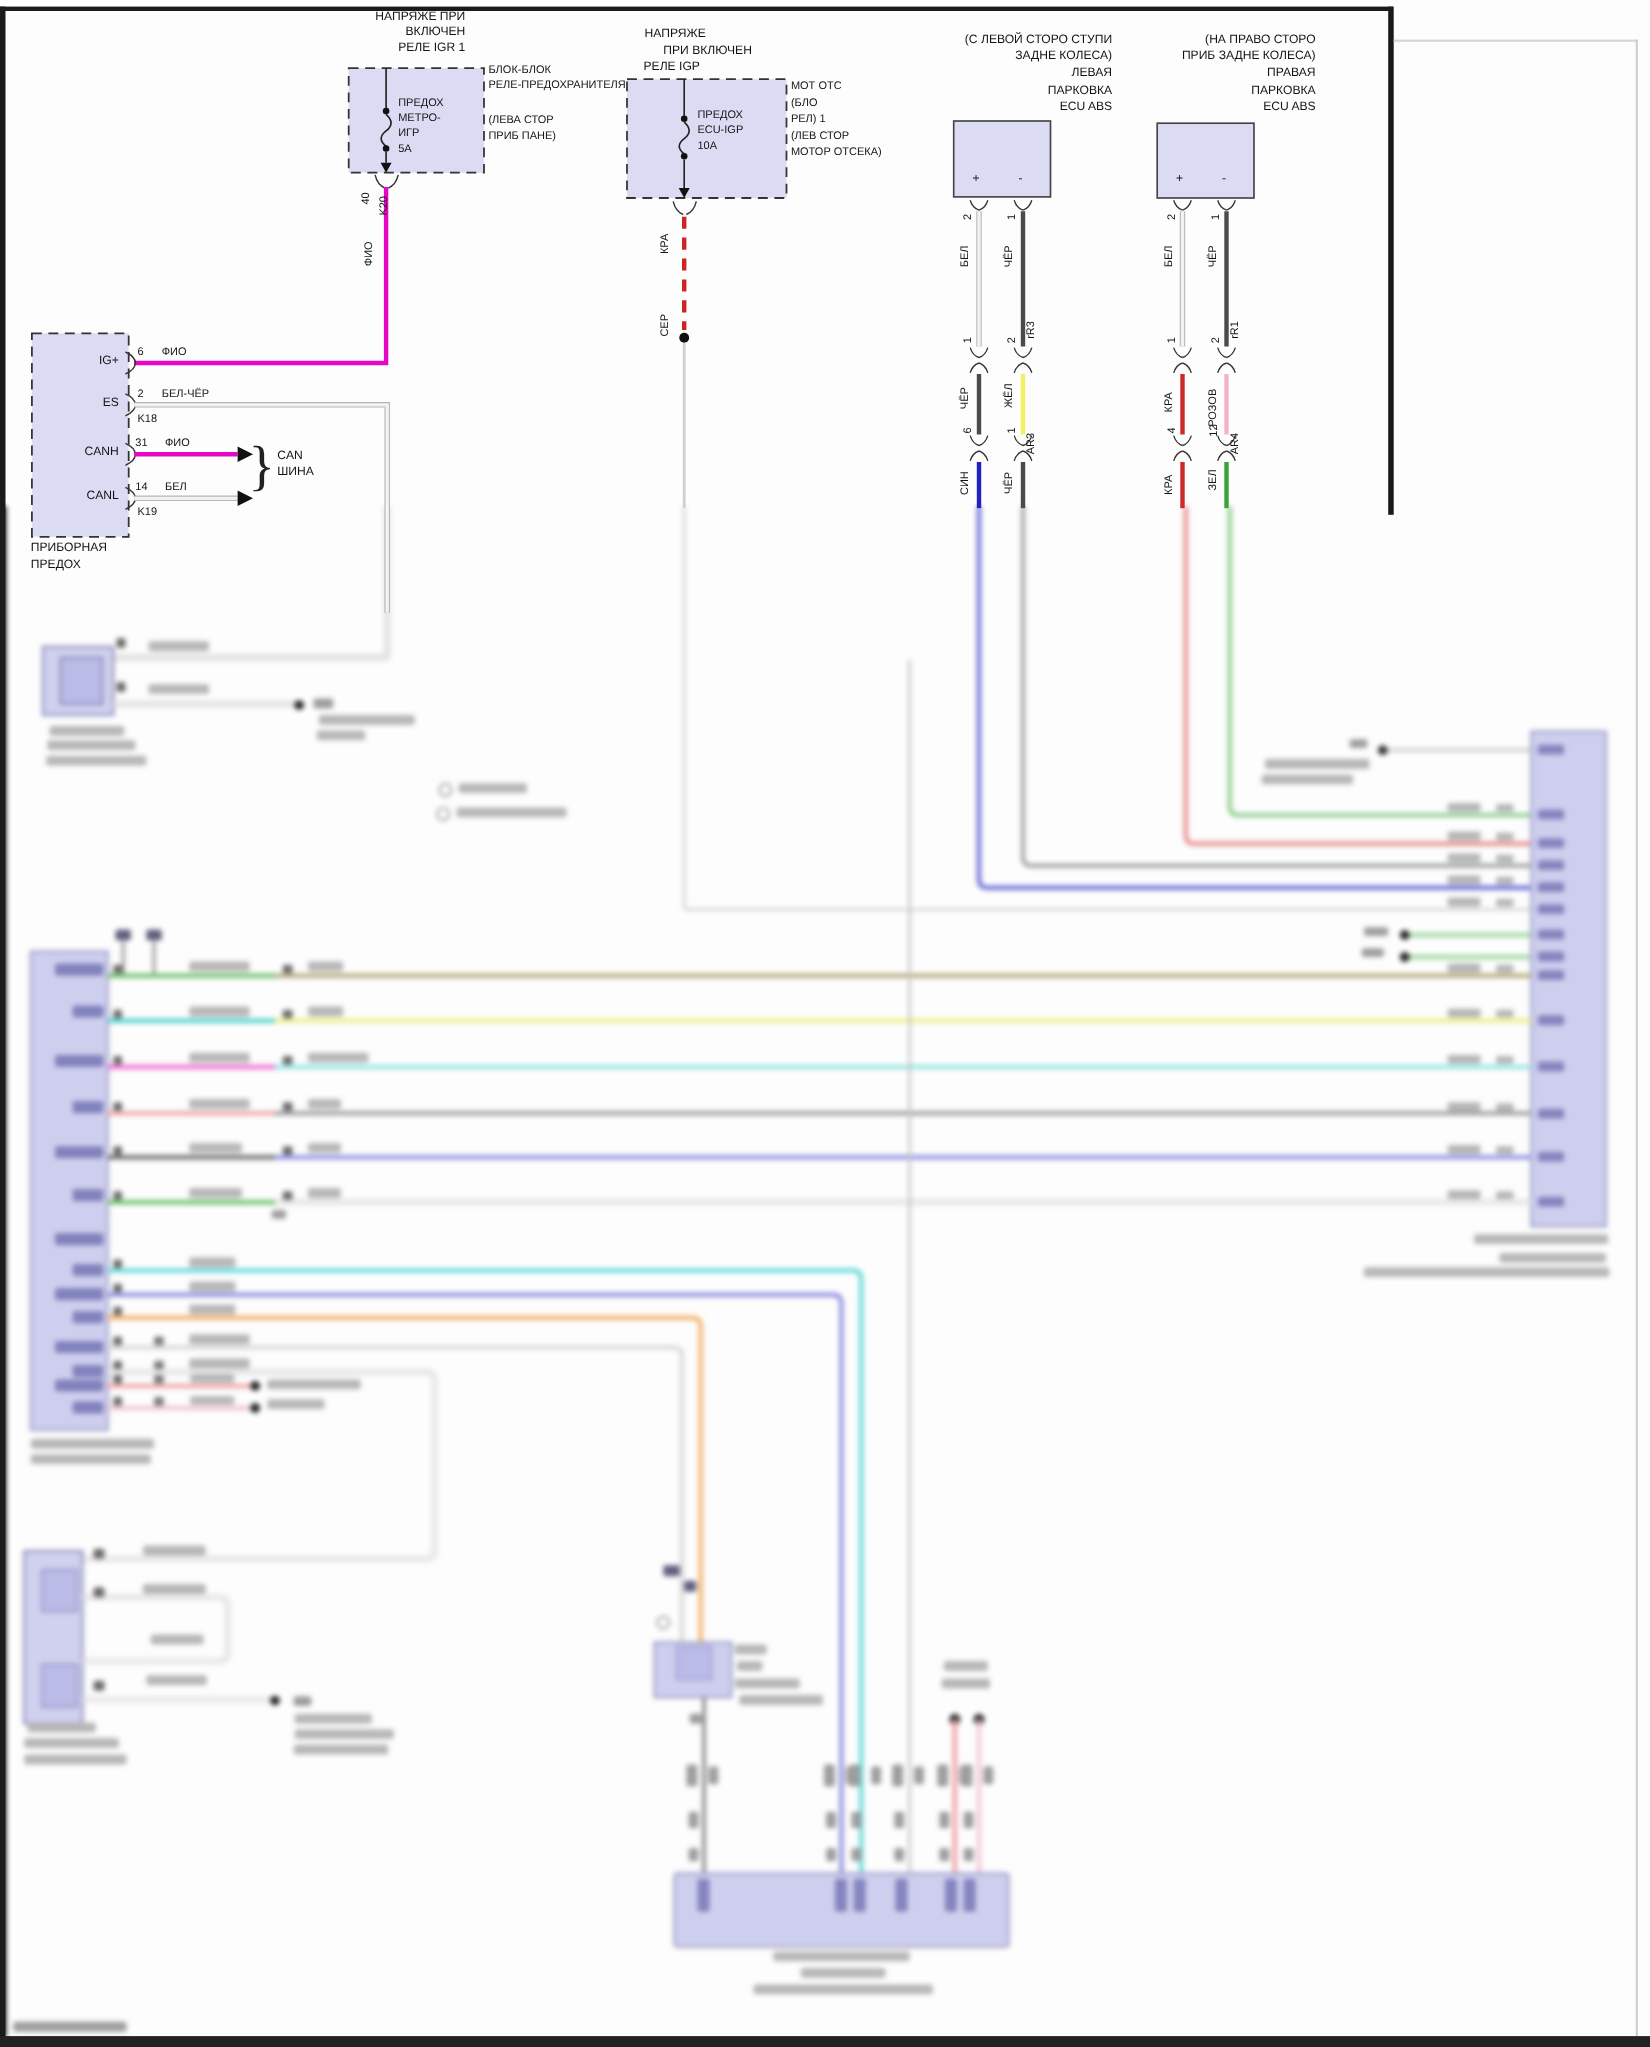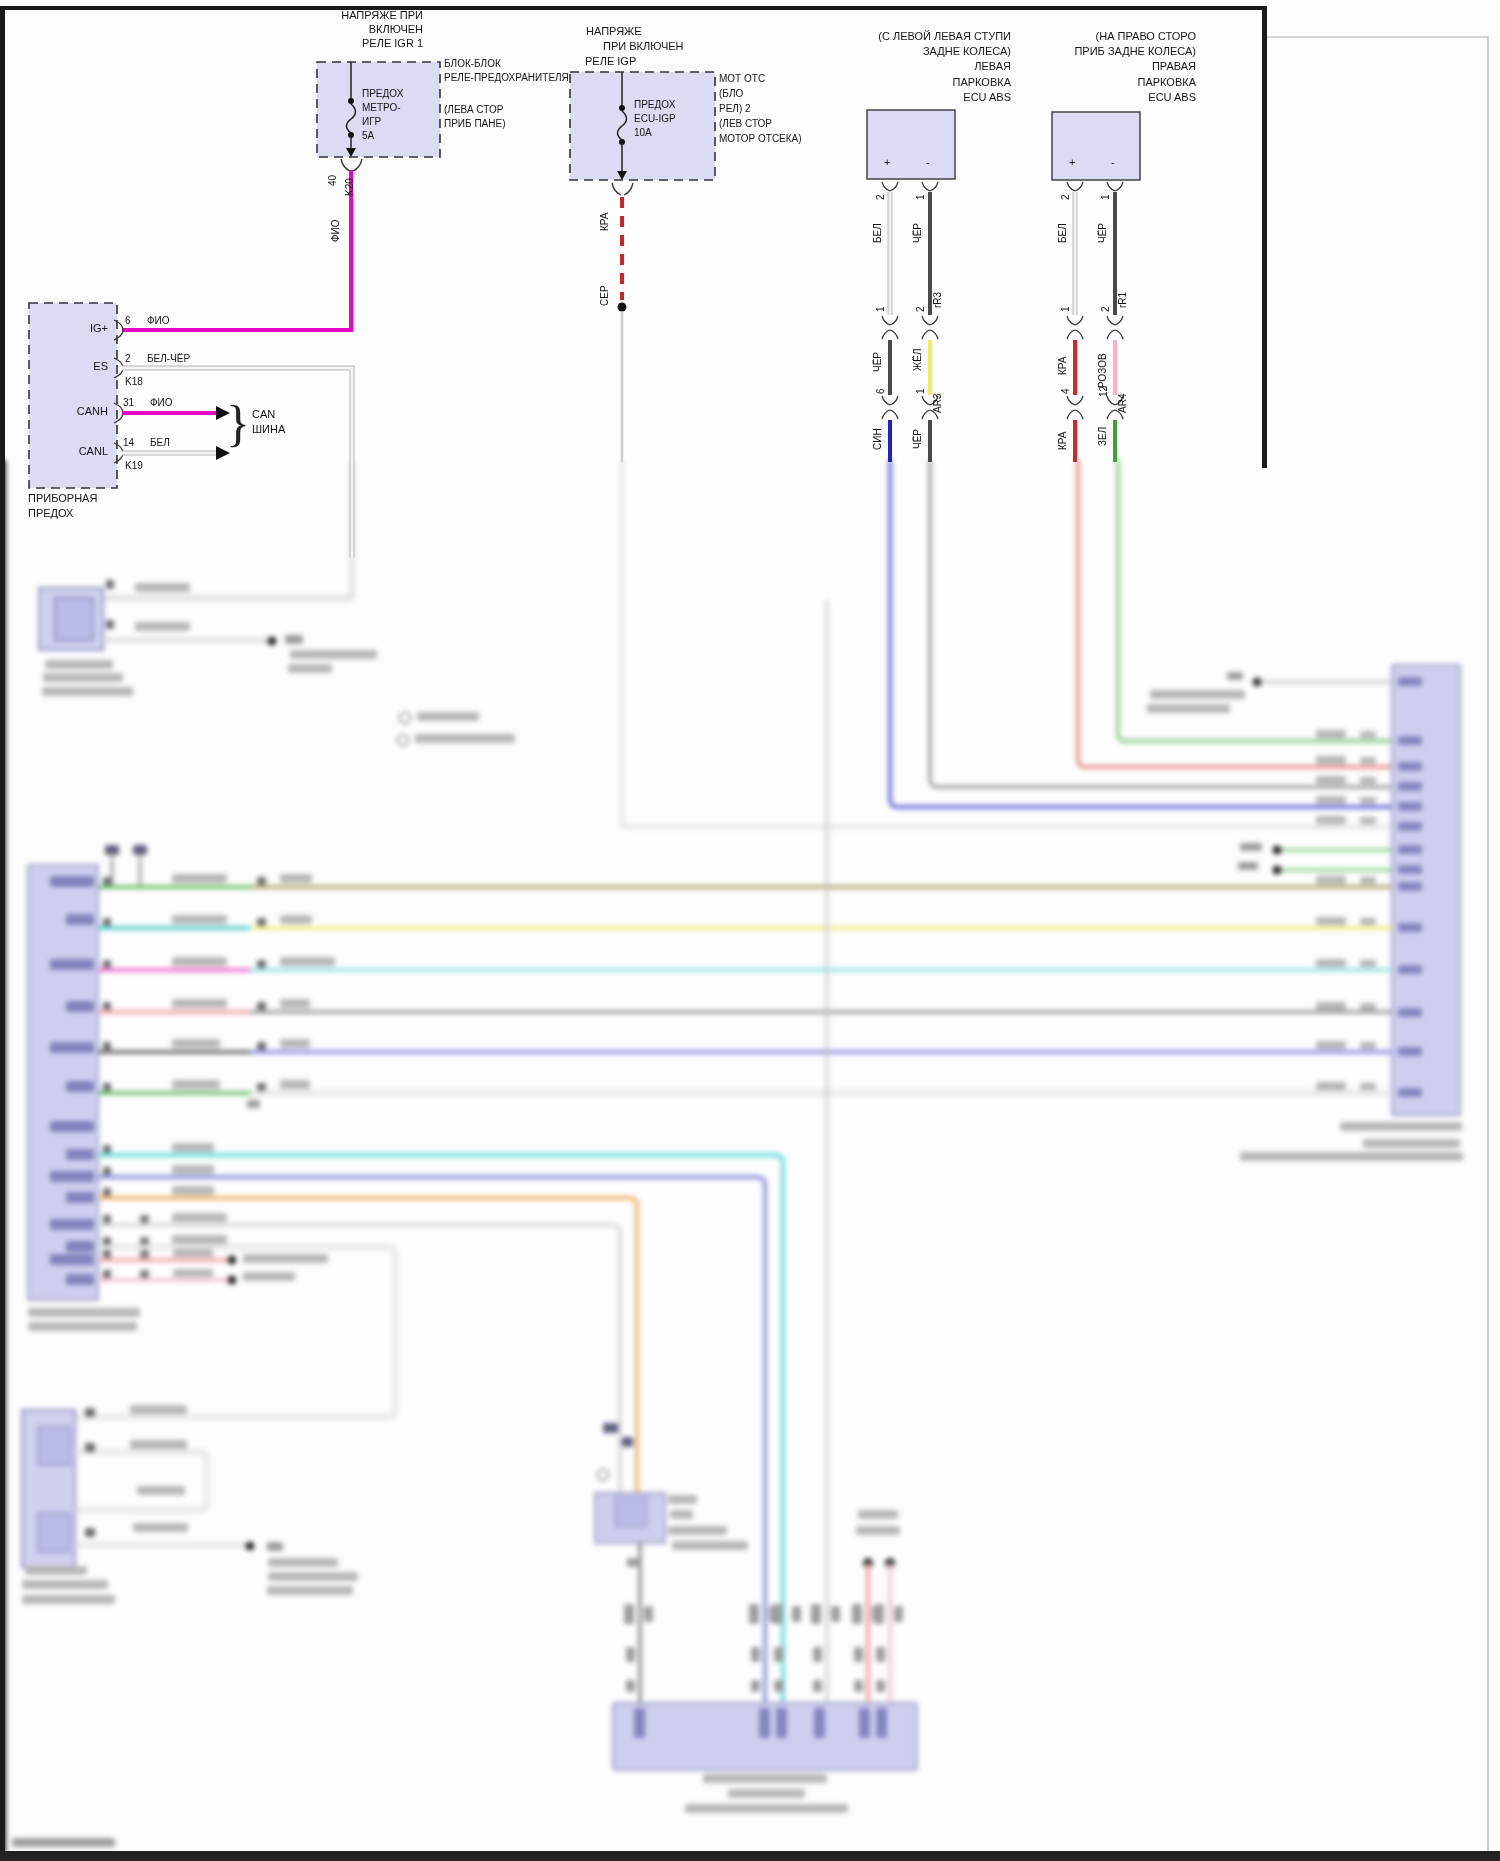--- a/index.html
+++ b/index.html
@@ -425,27 +425,27 @@
     <div class="r" style="left:330px;top:242px">ФИО</div>
 
     <div class="t b" style="left:586px;top:26px">НАПРЯЖЕ</div>
     <div class="t b" style="left:603px;top:41px">ПРИ ВКЛЮЧЕН</div>
     <div class="t b" style="left:585px;top:56px">РЕЛЕ IGP</div>
     <div class="t" style="left:634px;top:100px">ПРЕДОХ</div>
     <div class="t" style="left:634px;top:114px">ECU-IGP</div>
     <div class="t" style="left:634px;top:128px">10А</div>
     <div class="t" style="left:719px;top:74px">МОТ ОТС</div>
     <div class="t" style="left:719px;top:89px">(БЛО</div>
-    <div class="t" style="left:719px;top:104px">РЕЛ) 2</div>
+    <div class="t" style="left:719px;top:104px">РЕЛ) 1</div>
     <div class="t" style="left:719px;top:119px">(ЛЕВ СТОР</div>
     <div class="t" style="left:719px;top:134px">МОТОР ОТСЕКА)</div>
     <div class="r" style="left:599px;top:231px">КРА</div>
     <div class="r" style="left:599px;top:306px">СЕР</div>
 
-    <div class="t b c" style="left:811px;top:31px;width:200px;position:absolute">(С ЛЕВОЙ ЛЕВАЯ СТУПИ</div>
+    <div class="t b c" style="left:811px;top:31px;width:200px;position:absolute">(С ЛЕВОЙ СТОРО СТУПИ</div>
     <div class="t b c" style="left:811px;top:46px;width:200px;position:absolute">ЗАДНЕ КОЛЕСА)</div>
     <div class="t b c" style="left:811px;top:61px;width:200px;position:absolute">ЛЕВАЯ</div>
     <div class="t b c" style="left:811px;top:77px;width:200px;position:absolute">ПАРКОВКА</div>
     <div class="t b c" style="left:811px;top:92px;width:200px;position:absolute">ECU ABS</div>
     <div class="t b" style="left:884px;top:157px">+</div>
     <div class="t b" style="left:926px;top:157px">-</div>
     <div class="r" style="left:875px;top:200px">2</div>
     <div class="r" style="left:915px;top:200px">1</div>
     <div class="r" style="left:872px;top:243px">БЕЛ</div>
     <div class="r" style="left:912px;top:243px">ЧЁР</div>

